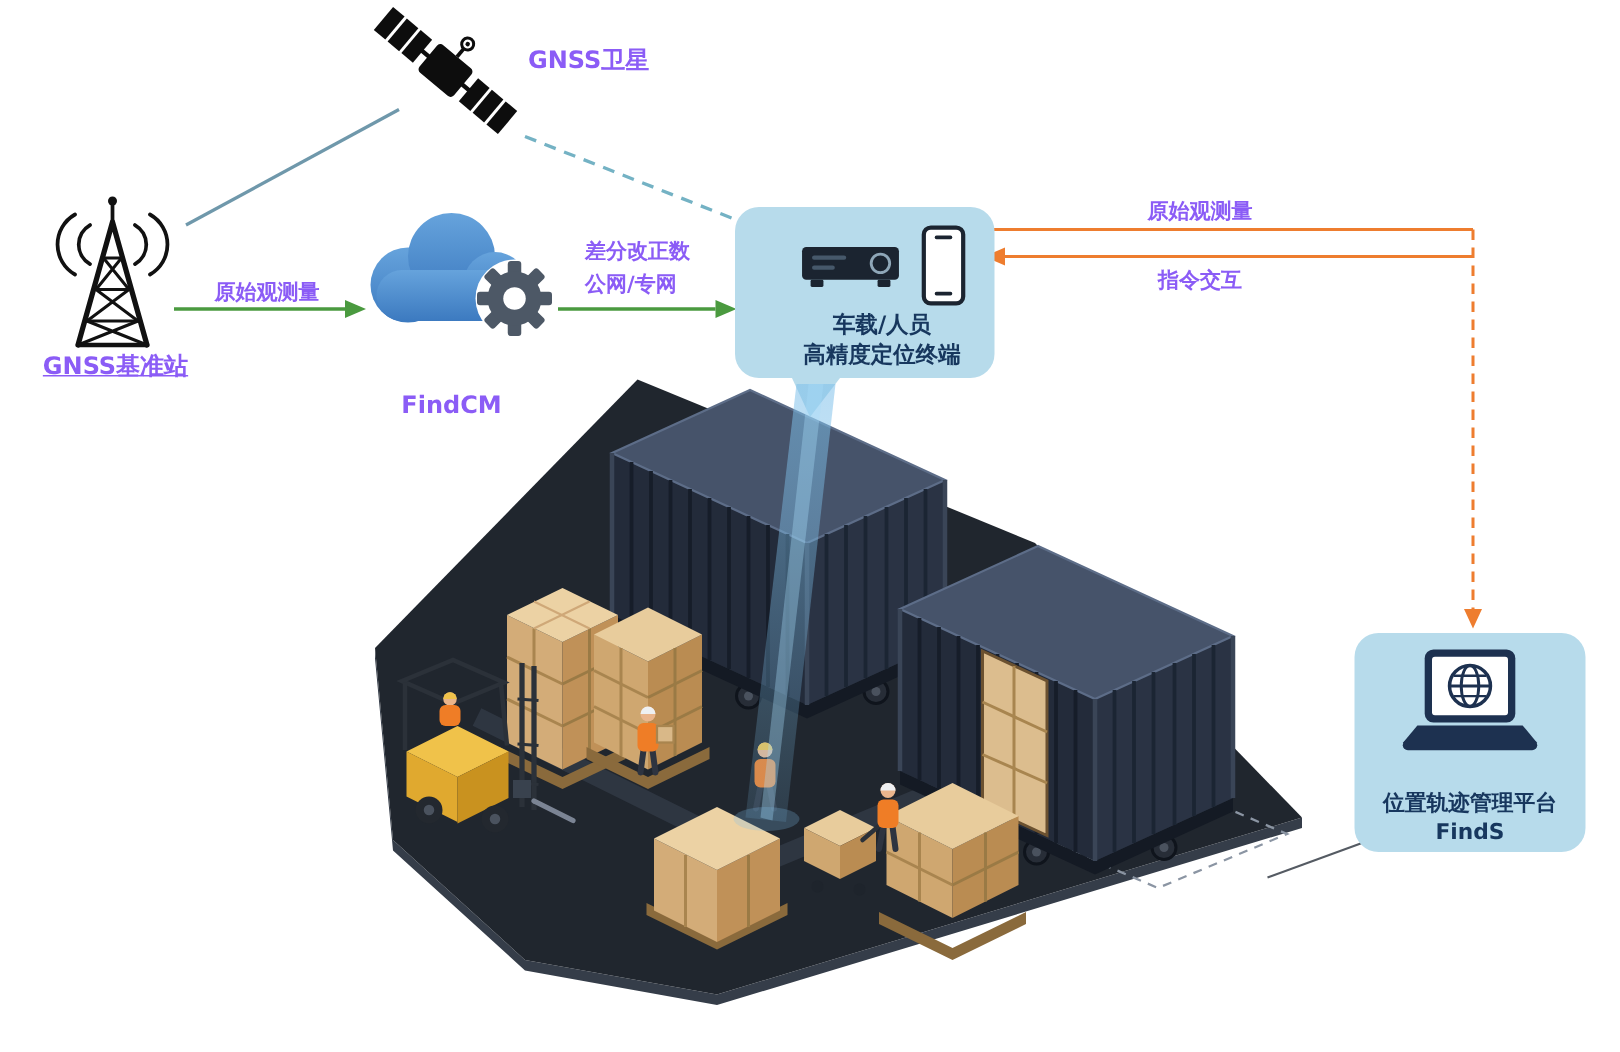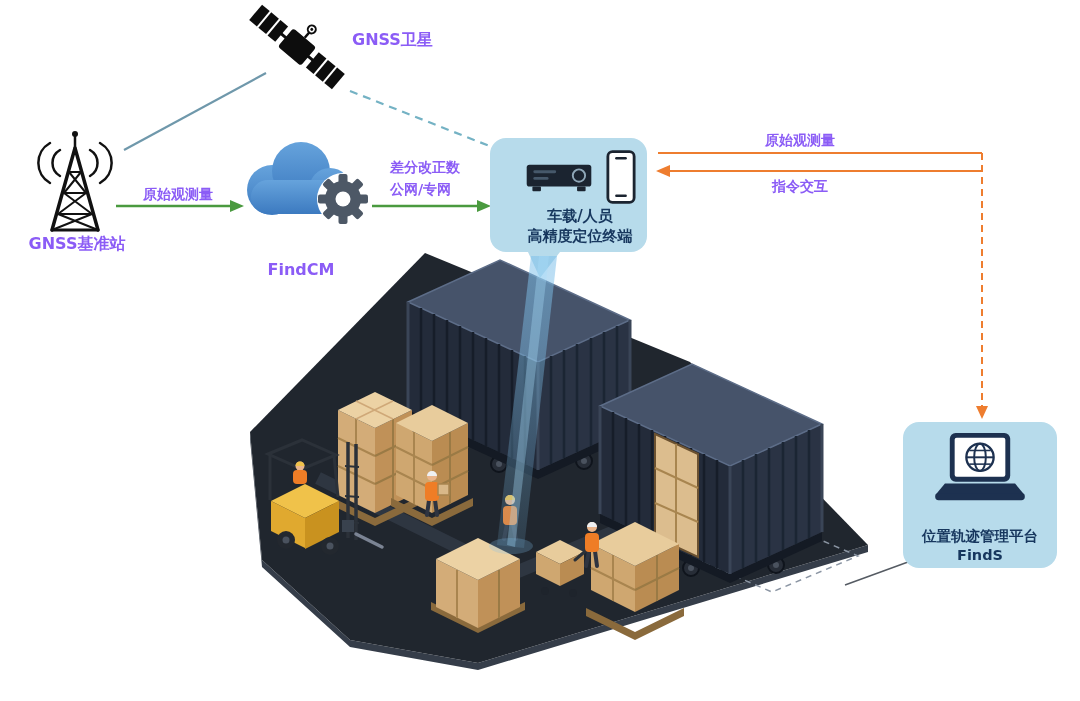--- a/index.html
+++ b/index.html
@@ -281,29 +281,29 @@
       <g>
         <polygon points="528,252 560,252 540,278" fill="#b7dbeb"></polygon>
         <polygon points="531,256 557,256 524,548 497,545" fill="url(#beamGrad)"></polygon>
         <polygon points="539,256 549,256 515,547 507,545" fill="#aadcf8" opacity="0.35"></polygon>
         <ellipse cx="511" cy="546" rx="22" ry="8" fill="#7ec0ea" opacity="0.25"></ellipse>
       </g>
     </g>
   </svg>
 
   <div class="lbl" style="left:352px; top:30px;">GNSS卫星</div>
-  <div class="lbl center" style="left:18px; top:234px; width:118px;">GNSS基准站</div>
+  <div class="lbl center" style="left:18px; top:234px; width:118px;text-decoration:underline;">GNSS基准站</div>
   <div class="lbl center" style="left:228px; top:260px; width:146px;">FindCM</div>
   <div class="lbl center small" style="left:124px; top:186px; width:108px;text-align:center;">原始观测量</div>
   <div class="lbl small" style="left:390px; top:159px;">差分改正数</div>
   <div class="lbl small" style="left:390px; top:181px;">公网/专网</div>
   <div class="lbl center small" style="left:752px; top:132px; width:96px;">原始观测量</div>
   <div class="lbl center small" style="left:752px; top:178px; width:96px;">指令交互</div>
 
-  <div class="bubble" style="left:490px; top:138px; width:157px; height:114px;padding-left:23px;">
+  <div class="bubble" style="left:490px; top:138px; width:173px; height:114px;padding-left:23px;">
     <div class="bubble-icons">
       <svg width="70" height="38" viewBox="0 0 72 40">
         <rect x="2" y="7" width="68" height="23" rx="3" fill="#1b2430"></rect>
         <circle cx="57" cy="18.5" r="6.5" fill="none" stroke="#8fa7b8" stroke-width="2"></circle>
         <rect x="9" y="13" width="24" height="3" rx="1.5" fill="#46586a"></rect>
         <rect x="9" y="20" width="16" height="3" rx="1.5" fill="#46586a"></rect>
         <rect x="8" y="30" width="9" height="5" rx="1" fill="#1b2430"></rect>
         <rect x="55" y="30" width="9" height="5" rx="1" fill="#1b2430"></rect>
       </svg>
       <svg width="30" height="56" viewBox="0 0 32 58">

